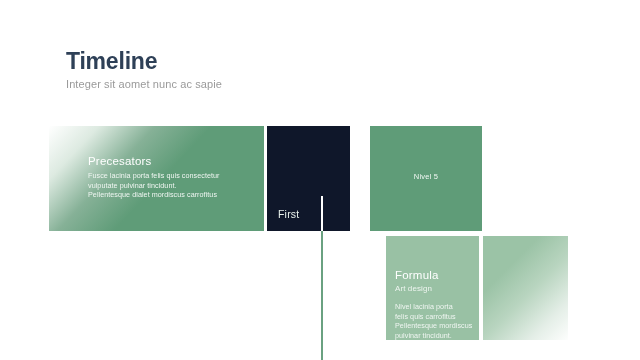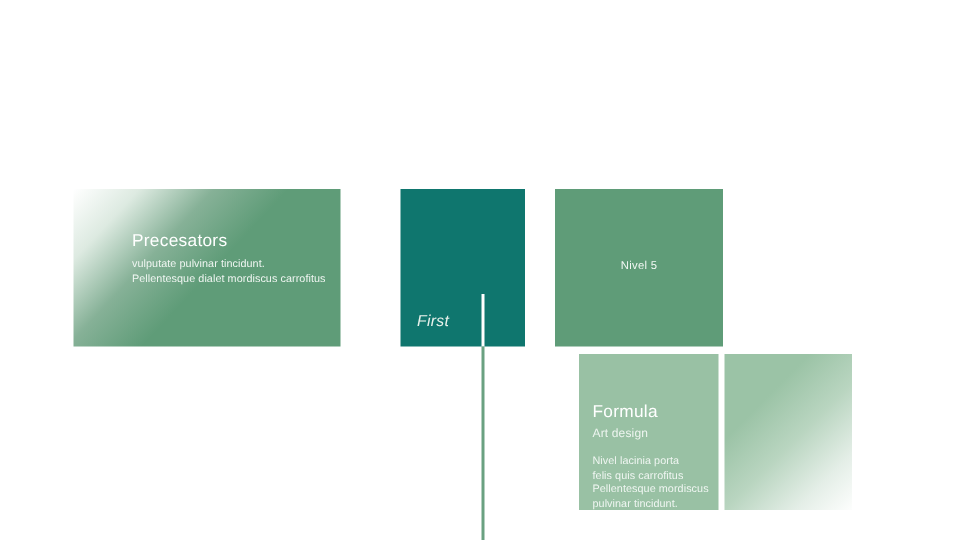--- a/index.html
+++ b/index.html
@@ -49,33 +49,32 @@
   
   .block {
     position: absolute;
     box-sizing: border-box;
   }
 
   
   #block-precesators {
     left: 49px;
     top: 126px;
-    width: 178px;
+    width: 215px;
     height: 105px;
     background: linear-gradient(133deg, #ffffff 0%, #ddeae1 16%, #86b197 34%, #5f9c78 52%, #5f9c78 100%);
   }
 
   
   #block-first {
     left: 267px;
     top: 126px;
     width: 83px;
     height: 105px;
-    background: #0f766e;
-    font-style: italic;
+    background: #0f172a;
   }
 
   
   #block-nivel {
     left: 370px;
     top: 126px;
     width: 112px;
     height: 105px;
     background: #5f9c78;
   }
@@ -183,25 +182,30 @@
     width: 2px;
     height: 129px;
     background: #6aa181;
   }
 </style>
 </head>
 <body>
 
 <div id="slide">
 
+  <div class="header">
+    <div class="title">Timeline</div>
+    <div class="subtitle">Integer sit aomet nunc ac sapie</div>
+  </div>
 
   <div class="block" id="block-precesators">
     <div id="precesators-text">
       <div class="block-heading">Precesators</div>
       <div class="block-body">
+        <span>Fusce lacinia porta felis quis consectetur</span>
         <span>vulputate pulvinar tincidunt.</span>
         <span>Pellentesque dialet mordiscus carrofitus</span>
       </div>
     </div>
   </div>
 
   <div class="block" id="block-first">
     <div id="first-label">First</div>
   </div>
 

